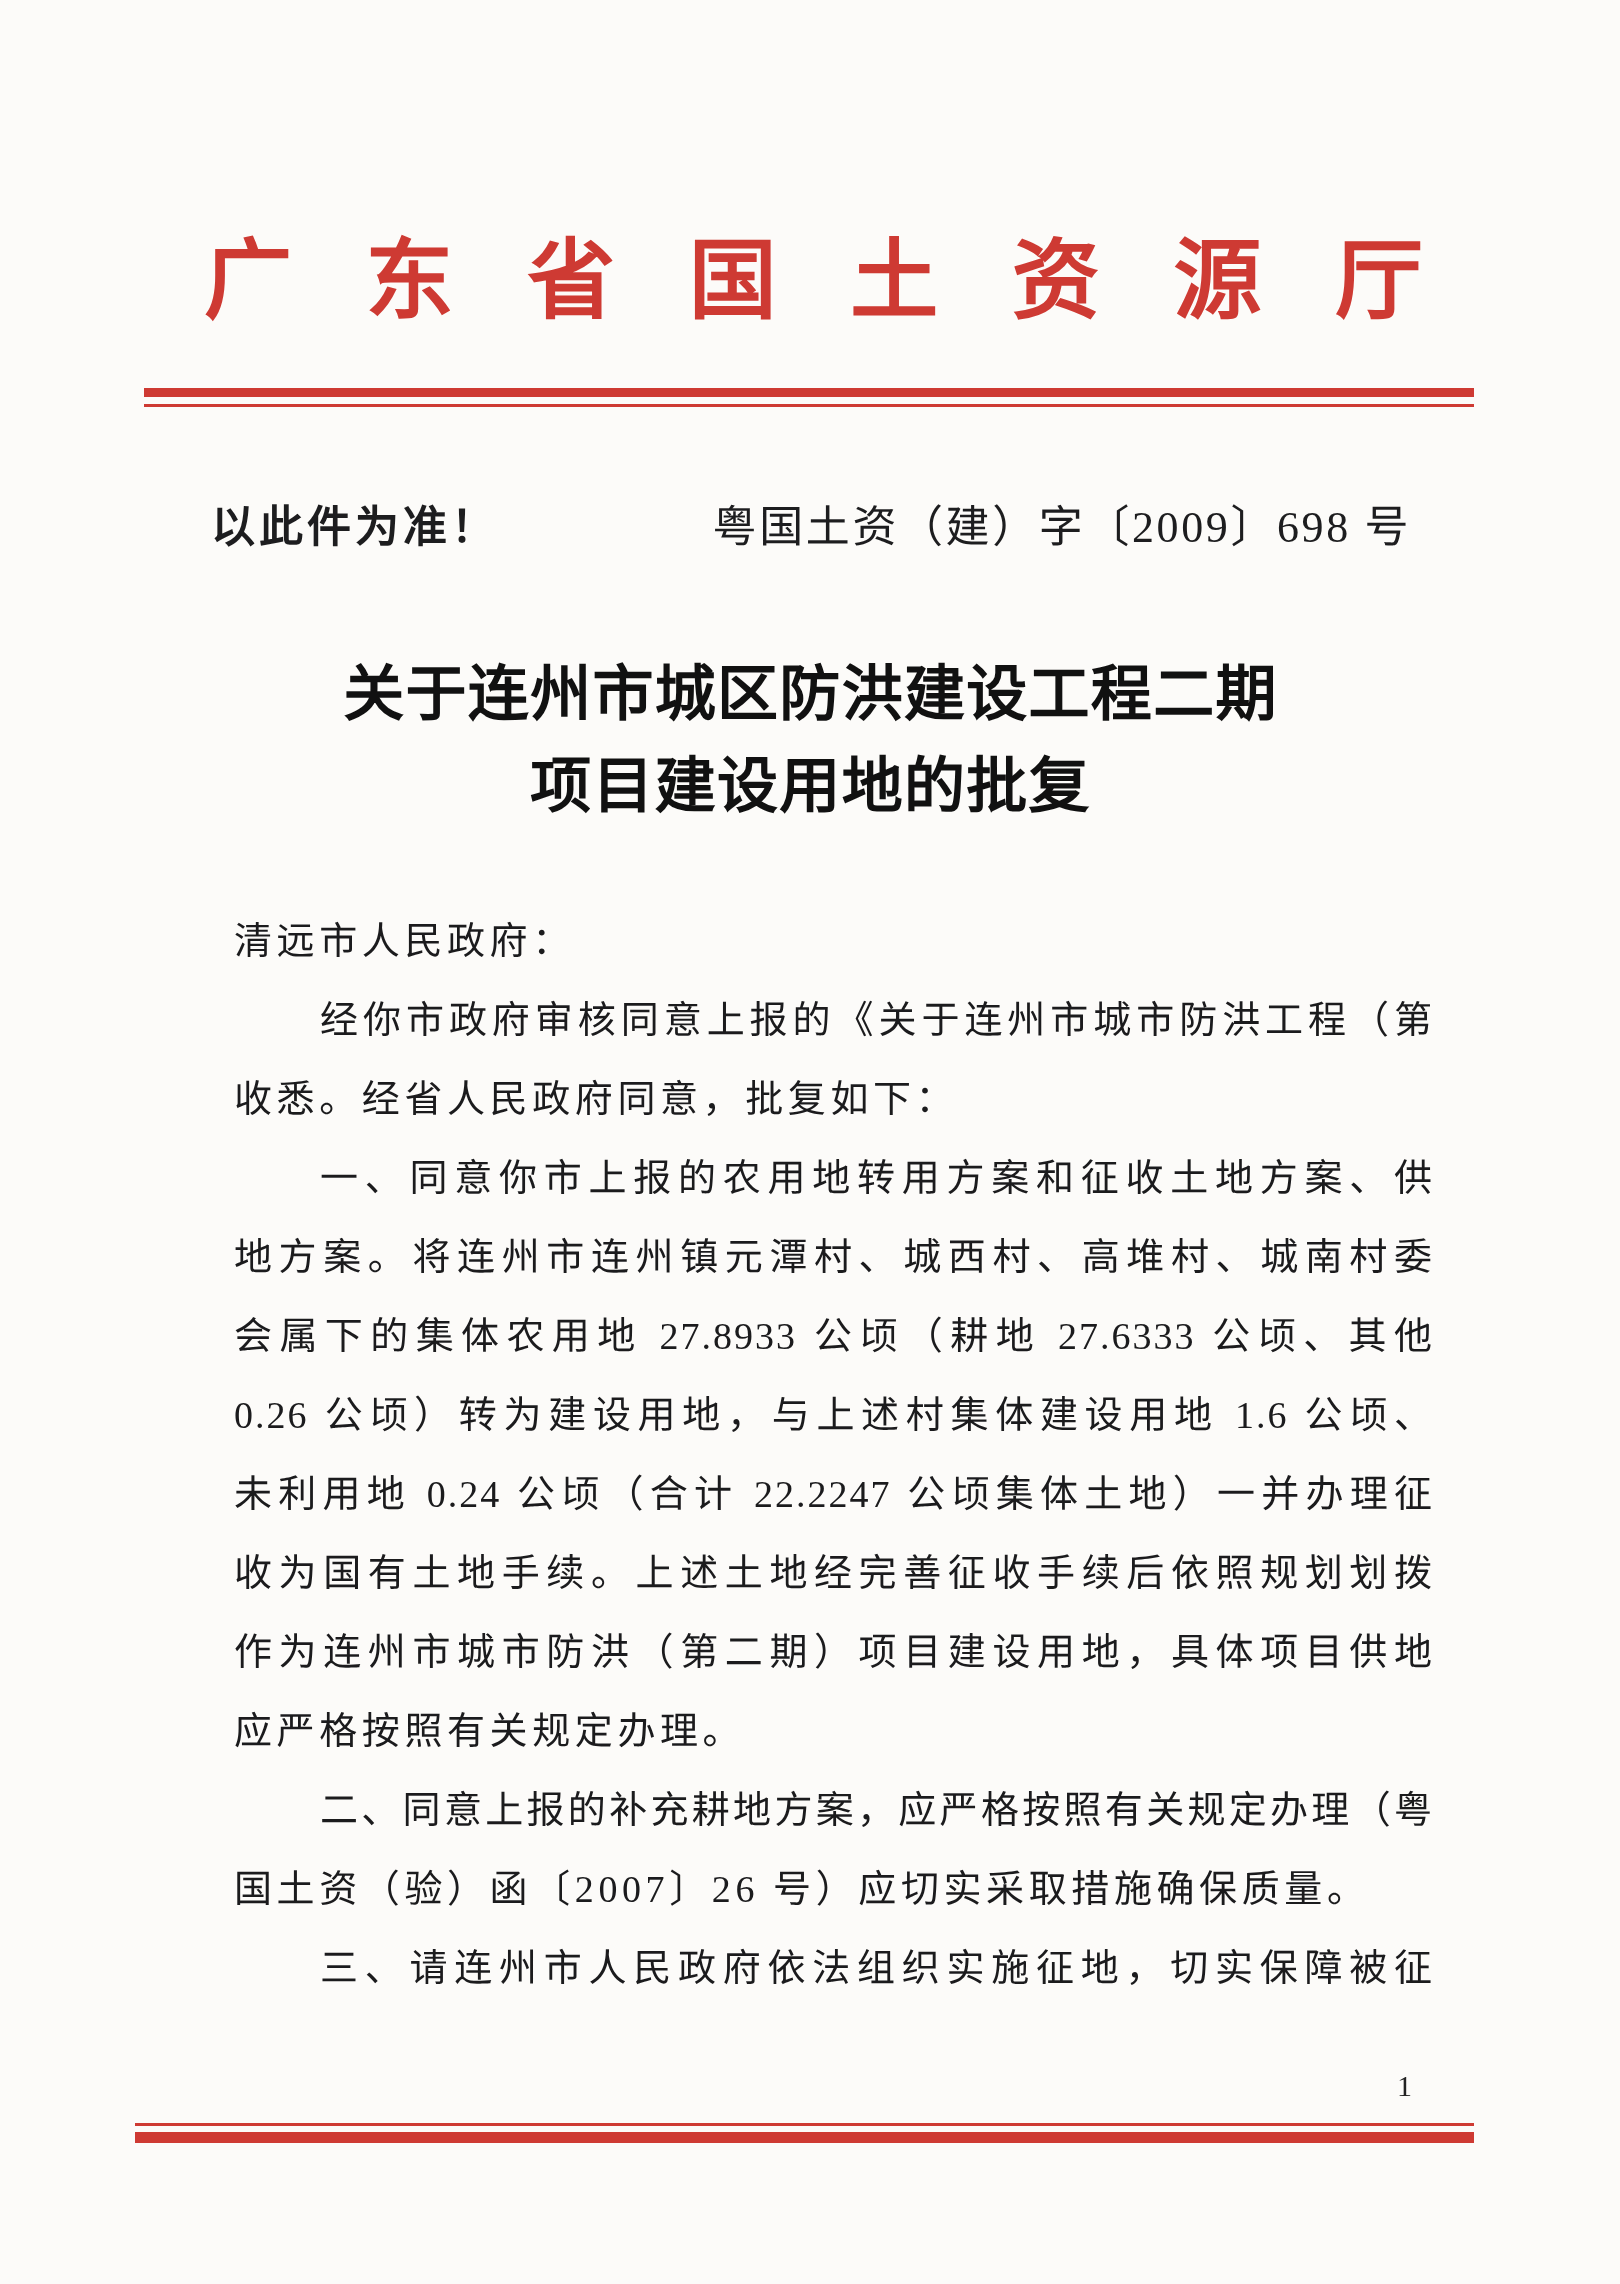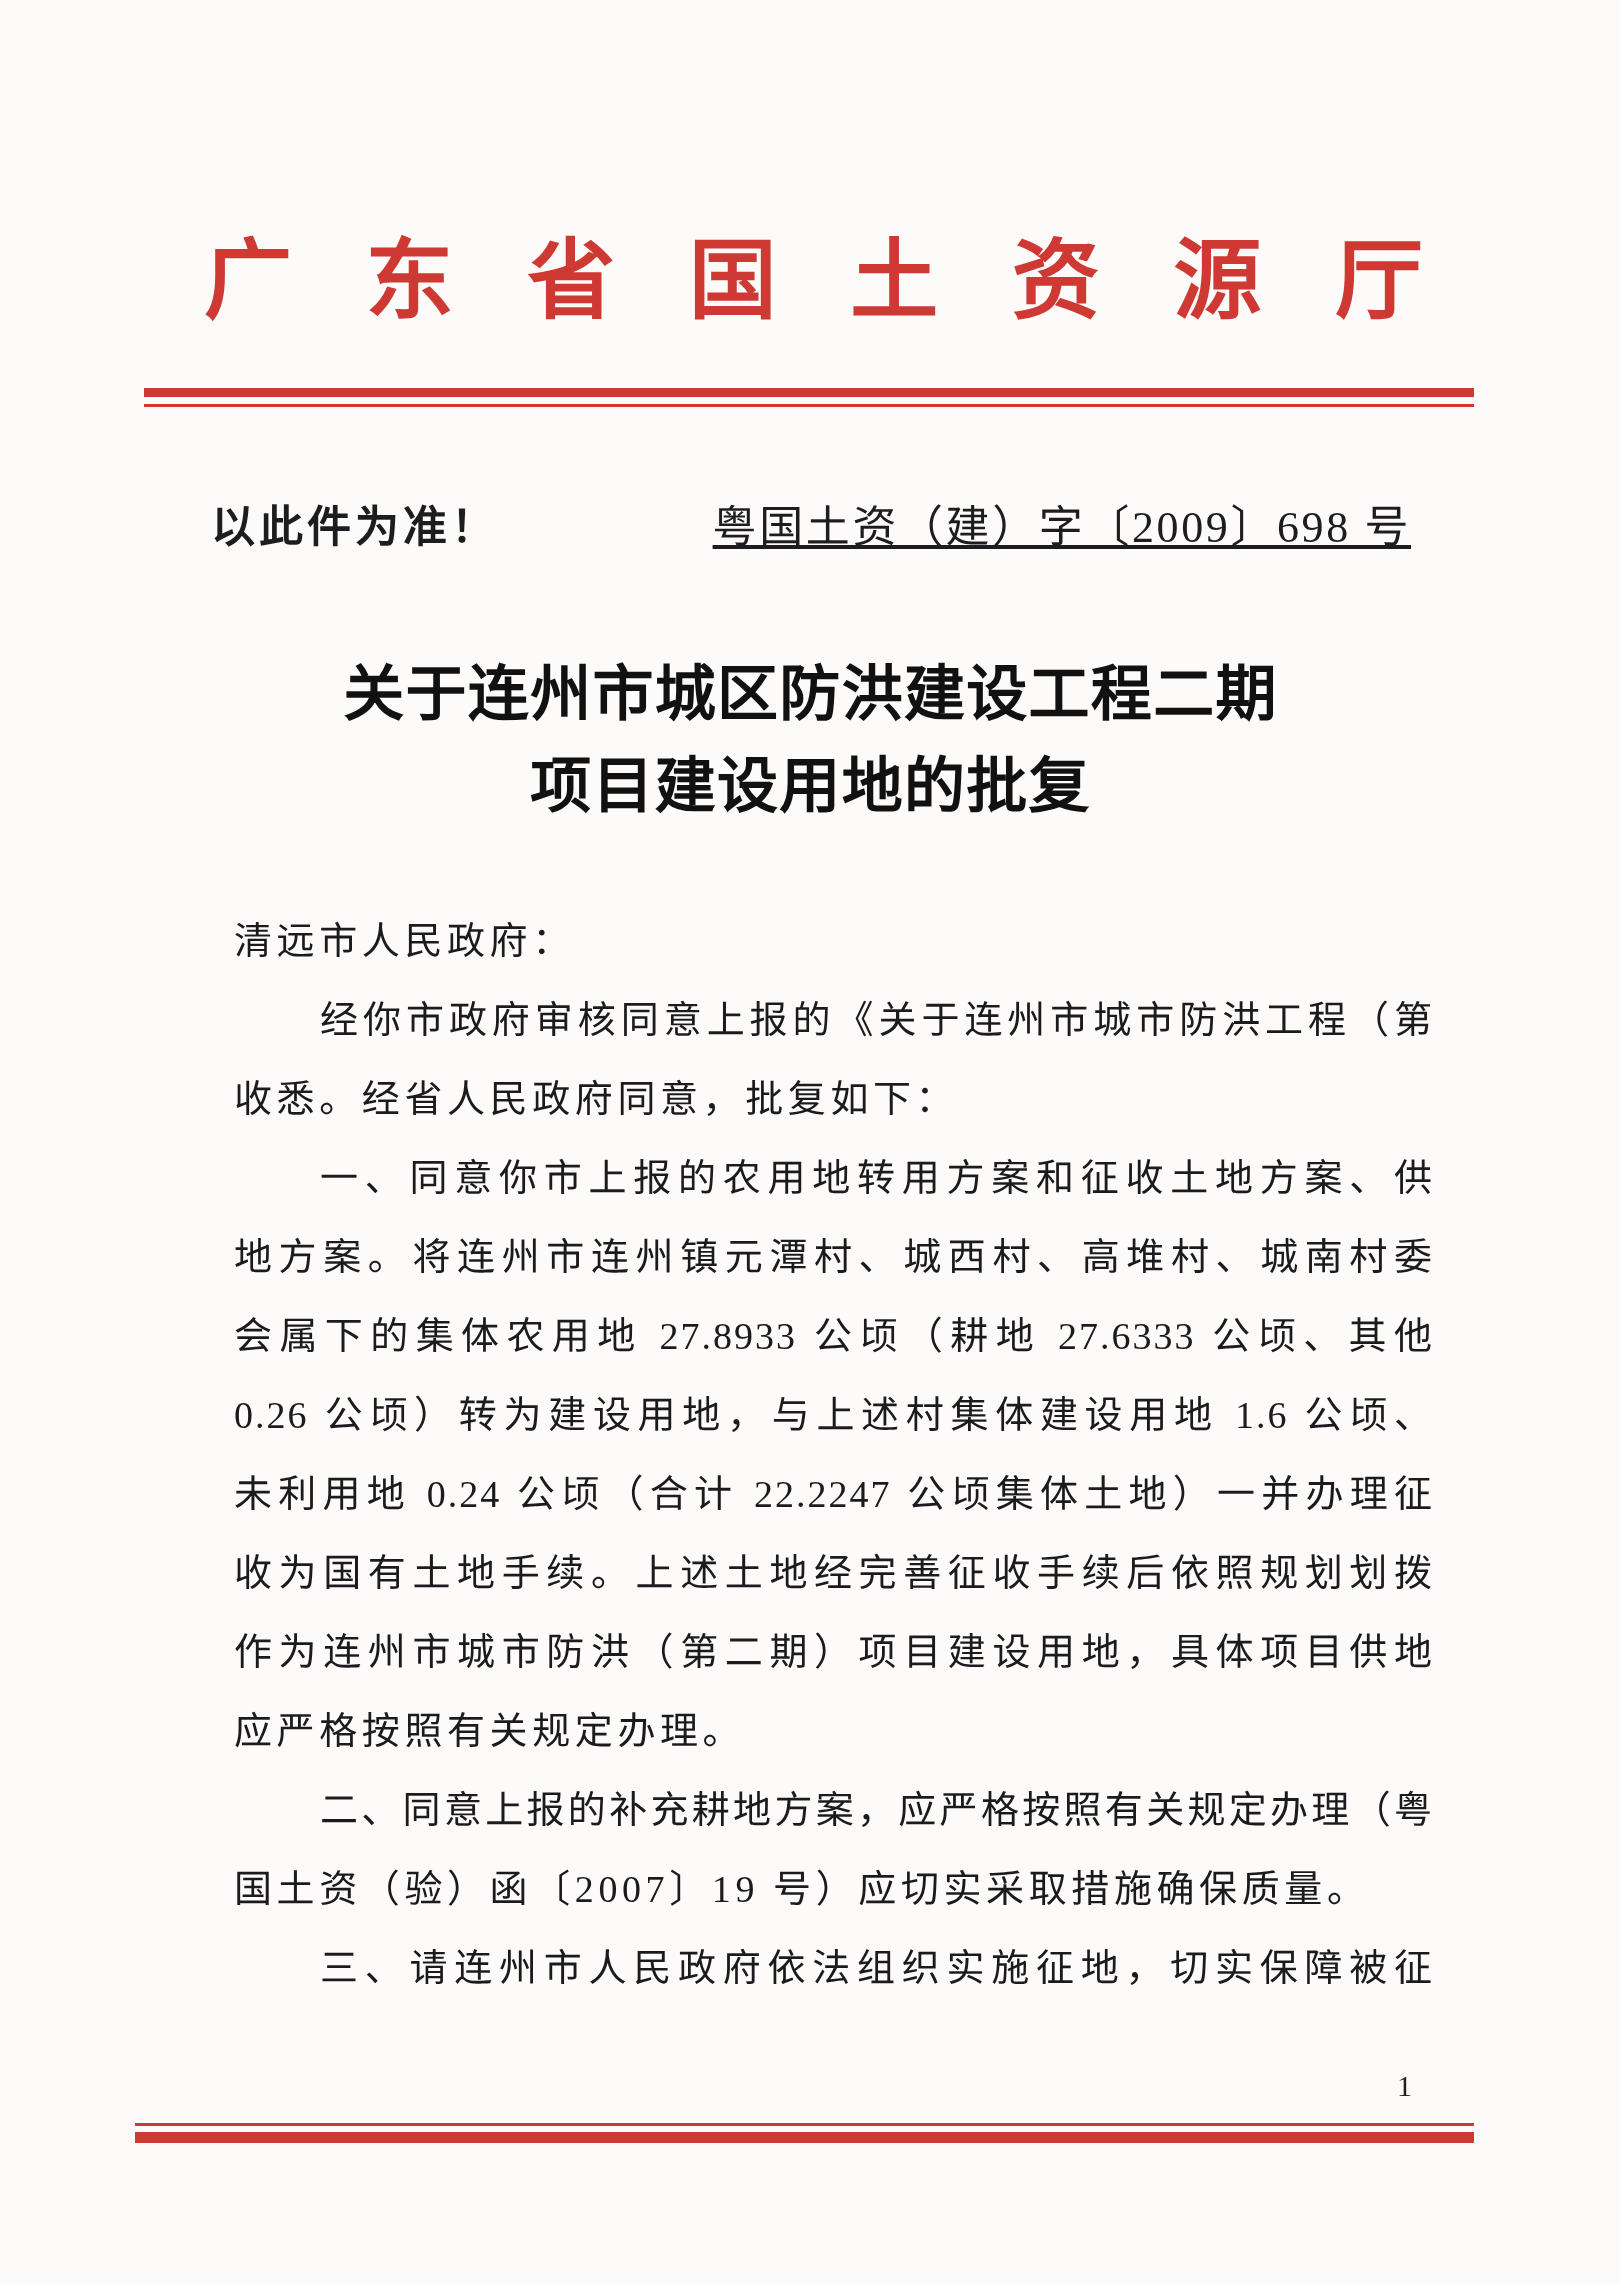--- a/index.html
+++ b/index.html
@@ -54,21 +54,20 @@
     line-height: 53px;
   }
   .validity {
     font-family: "Liberation Sans", "DejaVu Sans", sans-serif;
     font-weight: 700;
     letter-spacing: 4px;
   }
   .doc-number {
     font-family: "Liberation Serif", "DejaVu Serif", serif;
     letter-spacing: 2.6px;
-    text-decoration: underline;
   }
 
   
   .doc-title {
     position: absolute;
     left: 0;
     top: 649px;
     width: 1621px;
     margin: 0;
     text-align: center;
@@ -151,21 +150,21 @@
     <div class="line plain">收悉。经省人民政府同意，批复如下：</div>
     <div class="line indent">一、同意你市上报的农用地转用方案和征收土地方案、供</div>
     <div class="line">地方案。将连州市连州镇元潭村、城西村、高堆村、城南村委</div>
     <div class="line">会属下的集体农用地 27.8933 公顷（耕地 27.6333 公顷、其他</div>
     <div class="line">0.26 公顷）转为建设用地，与上述村集体建设用地 1.6 公顷、</div>
     <div class="line">未利用地 0.24 公顷（合计 22.2247 公顷集体土地）一并办理征</div>
     <div class="line">收为国有土地手续。上述土地经完善征收手续后依照规划划拨</div>
     <div class="line">作为连州市城市防洪（第二期）项目建设用地，具体项目供地</div>
     <div class="line plain">应严格按照有关规定办理。</div>
     <div class="line indent">二、同意上报的补充耕地方案，应严格按照有关规定办理（粤</div>
-    <div class="line plain">国土资（验）函〔2007〕19 号）应切实采取措施确保质量。</div>
+    <div class="line plain">国土资（验）函〔2007〕26 号）应切实采取措施确保质量。</div>
     <div class="line indent">三、请连州市人民政府依法组织实施征地，切实保障被征</div>
   </main>
 
   <div class="page-number">1</div>
 
   <div class="rule foot-thin"></div>
   <div class="rule foot-thick"></div>
 
 </div>
 

